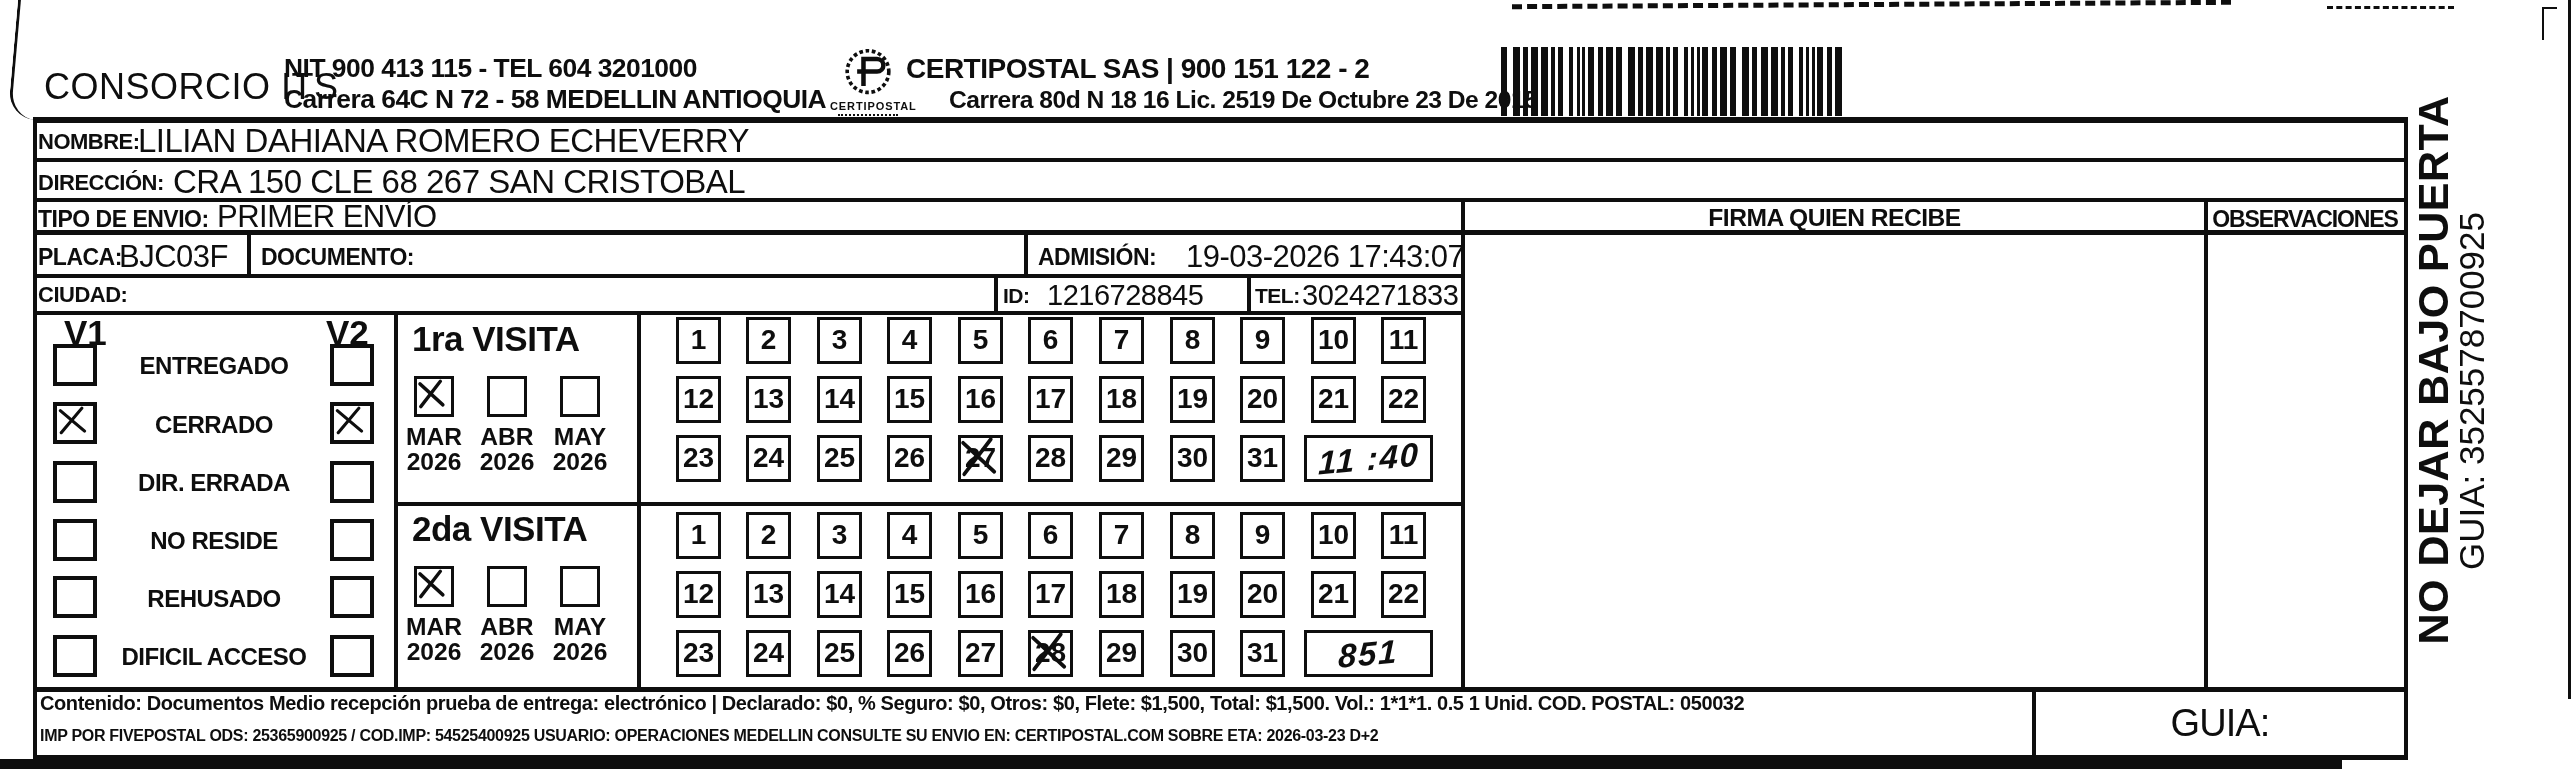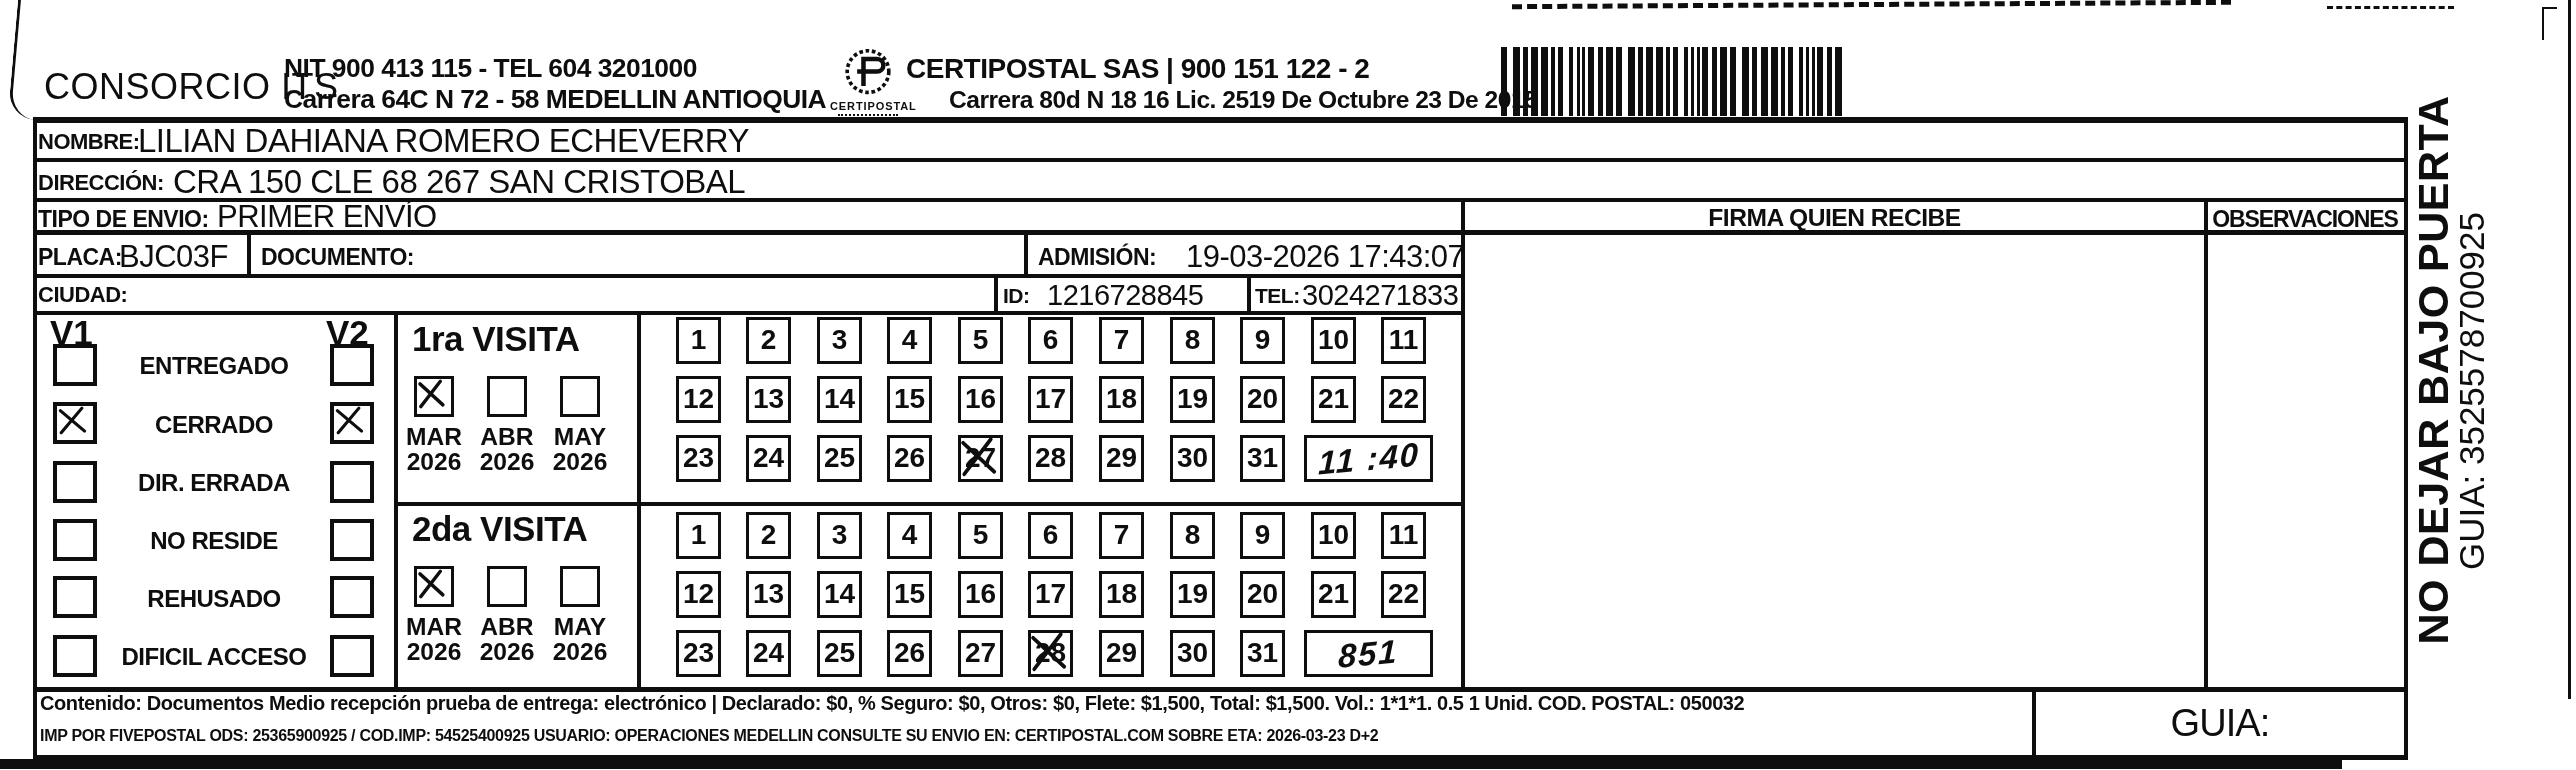--- a/index.html
+++ b/index.html
@@ -131,21 +131,21 @@
   <div class="val" style="left:1047px;top:279px;font-size:29px;">1216728845</div>
   <div class="lbl" style="left:1255px;top:284px;font-size:21px;">TEL:</div>
   <div class="val" style="left:1302px;top:279px;font-size:29px;">3024271833</div>
 
   <div class="hdr" style="left:1465px;top:204px;width:739px;font-size:24.6px;text-align:center;letter-spacing:-0.5px;">FIRMA QUIEN RECIBE</div>
   <div class="hdr" style="left:2206px;top:206px;width:198px;font-size:23px;text-align:center;letter-spacing:-1.1px;">OBSERVACIONES</div>
   <div class="abs" style="left:1465px;top:235px;width:739px;height:452px;"></div>
   <div class="abs" style="left:2208px;top:235px;width:196px;height:452px;"></div>
 
   <div id="status-panel">
-      <div class="hdr" style="left: 50px; top: 313px; font-size: 35px;">V1</div>
+      <div class="hdr" style="left: 64px; top: 313px; font-size: 35px;">V1</div>
       <div class="hdr" style="left: 326px; top: 313px; font-size: 35px;">V2</div>
       <div class="cbox" style="left: 53px; top: 344px; width: 44px; height: 42px;"></div>
       <div class="hdr" style="left: 102px; top: 352px; width: 224px; font-size: 24px; text-align: center; letter-spacing: -0.5px;">ENTREGADO</div>
       <div class="cbox" style="left: 330px; top: 344px; width: 44px; height: 42px;"></div>
       <div class="cbox" style="left: 53px; top: 402px; width: 44px; height: 42px;">
         <svg class="xmark" viewBox="0 0 40 40" preserveAspectRatio="none" width="100%" height="100%">
           <path d="M7 9 L34 33" stroke="#0e0e0e" stroke-width="3.5" stroke-linecap="round" fill="none"></path>
           <path d="M31 6 L8 35" stroke="#0e0e0e" stroke-width="3.5" stroke-linecap="round" fill="none"></path>
         </svg>
       </div>

